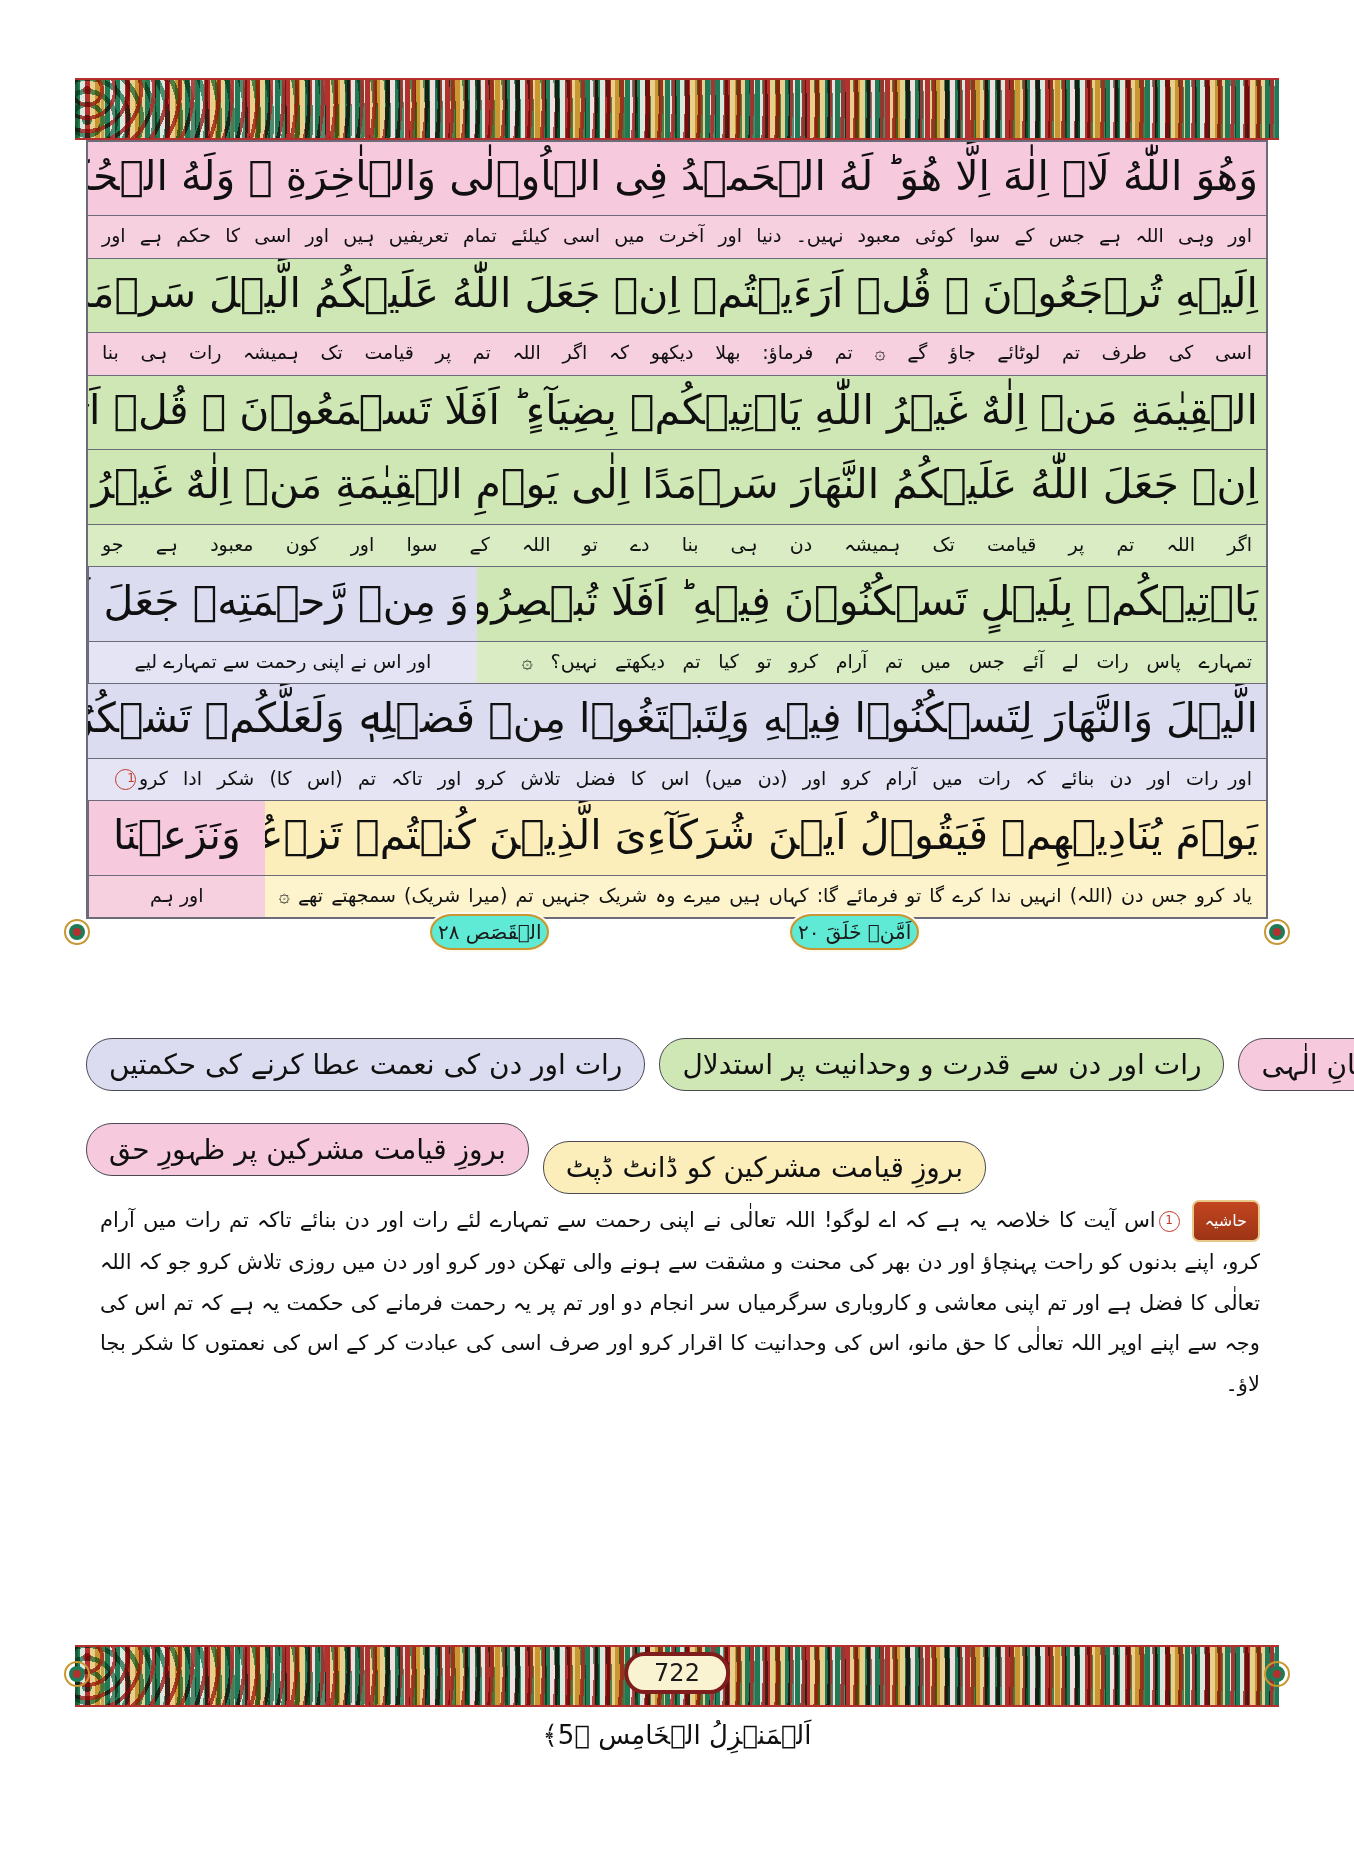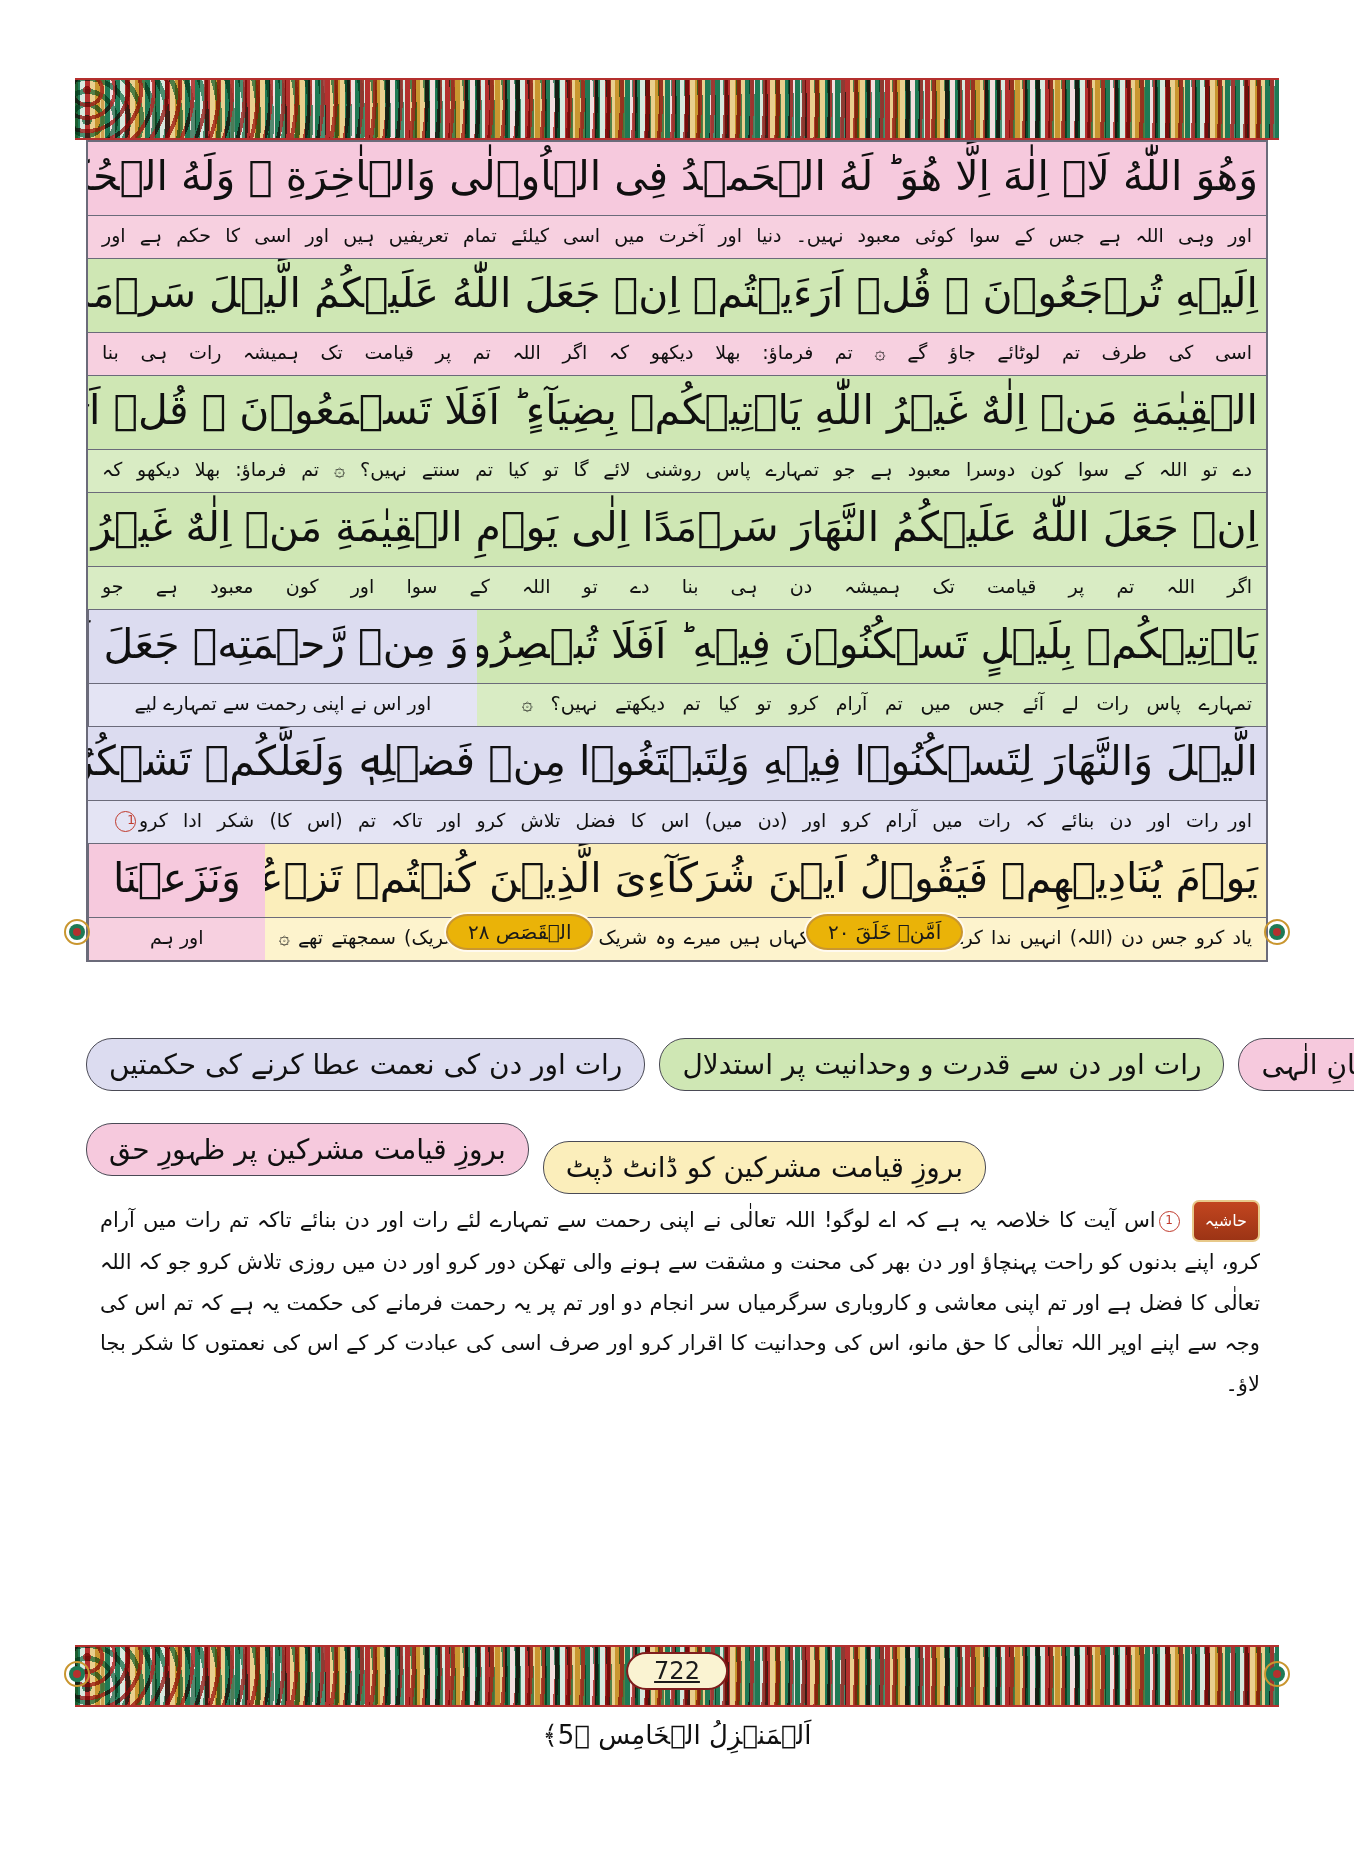--- a/index.html
+++ b/index.html
@@ -32,26 +32,26 @@
   .orn-overlay{
     position:absolute;inset:0;
     background:
       repeating-radial-gradient(circle at 12px 10px, rgba(180,48,46,.85) 0 4px, rgba(255,255,255,0) 4px 13px),
       repeating-radial-gradient(circle at 12px 40px, rgba(31,122,85,.75) 0 5px, rgba(255,255,255,0) 5px 13px),
       repeating-linear-gradient(90deg, rgba(201,150,47,.55) 0 3px, rgba(255,255,255,0) 3px 26px);
     mix-blend-mode:multiply;
   }
   .cartouche{
     position:absolute;top:50%;transform:translateY(-50%);
-    background:#eab308;border:2px solid #c9962f;border-radius:22px/50%;
-    padding:4px 20px;z-index:4;
+    background:#5eead4;border:2px solid #c9962f;border-radius:22px/50%;
+    padding:4px 6px;z-index:4;
     box-shadow:0 0 0 2px #fffaf0;
     white-space:nowrap;
     font-family:"DejaVu Sans","Liberation Sans",sans-serif;
-    font-size:20px;color:#1a1a1a;direction:rtl;margin-left:16px;
+    font-size:20px;color:#1a1a1a;direction:rtl;
   }
   .cartouche.surah{left:430px;}
   .cartouche.juz{left:790px;}
 
   .end-flower{
     position:absolute;top:50%;transform:translateY(-50%);
     width:30px;height:30px;z-index:5;
   }
   .end-flower.l{left:62px;}
   .end-flower.r{right:62px;}
@@ -137,22 +137,22 @@
     background:linear-gradient(#c2451f,#9c3415);
     border:2px solid #e8c98a;color:#fff;
     font-size:16px;padding:3px 11px;border-radius:7px;
     vertical-align:middle;margin-left:9px;
   }
 
   
   .page-no{
     position:absolute;left:50%;transform:translateX(-50%);
     top:1652px;z-index:6;
-    background:#faf3d2;border:2px solid #7f1d1d;border-radius:20px/50%;
-    padding:3px 26px;font-size:24px;color:#1a1a1a;text-decoration:underline;
+    background:#faf3d2;border:4px solid #7f1d1d;border-radius:20px/50%;
+    padding:3px 26px;font-size:24px;color:#1a1a1a;
   }
   .manzil{
     position:absolute;left:0;right:0;top:1720px;text-align:center;
     font-size:26px;color:#101010;direction:rtl;
   }
 </style>
 </head>
 <body>
 
 <div class="page">
@@ -188,23 +188,20 @@
 
     <div class="row">
       <div class="arabic bg-green">اِلَيۡهِ تُرۡجَعُوۡنَ ۞ قُلۡ اَرَءَيۡتُمۡ اِنۡ جَعَلَ اللّٰهُ عَلَيۡكُمُ الَّيۡلَ سَرۡمَدًا اِلٰى يَوۡمِ</div>
     </div>
     <div class="row">
       <div class="urdu bg-pink-l">اسی کی طرف تم لوٹائے جاؤ گے ۞ تم فرماؤ: بھلا دیکھو کہ اگر اللہ تم پر قیامت تک ہمیشہ رات ہی بنا</div>
     </div>
 
     <div class="row">
       <div class="arabic bg-green">الۡقِيٰمَةِ مَنۡ اِلٰهٌ غَيۡرُ اللّٰهِ يَاۡتِيۡكُمۡ بِضِيَآءٍ ؕ اَفَلَا تَسۡمَعُوۡنَ ۞ قُلۡ اَرَءَيۡتُمۡ</div>
-    </div>
-    <div class="row">
-      <div class="urdu bg-green-l">دے تو اللہ کے سوا کون دوسرا معبود ہے جو تمہارے پاس روشنی لائے گا تو کیا تم سنتے نہیں؟ ۞ تم فرماؤ: بھلا دیکھو کہ</div>
     </div>
 
     <div class="row">
       <div class="arabic bg-green">اِنۡ جَعَلَ اللّٰهُ عَلَيۡكُمُ النَّهَارَ سَرۡمَدًا اِلٰى يَوۡمِ الۡقِيٰمَةِ مَنۡ اِلٰهٌ غَيۡرُ اللّٰهِ</div>
     </div>
     <div class="row">
       <div class="urdu bg-green-l">اگر اللہ تم پر قیامت تک ہمیشہ دن ہی بنا دے تو اللہ کے سوا اور کون معبود ہے جو</div>
     </div>
 
     <div class="row">

